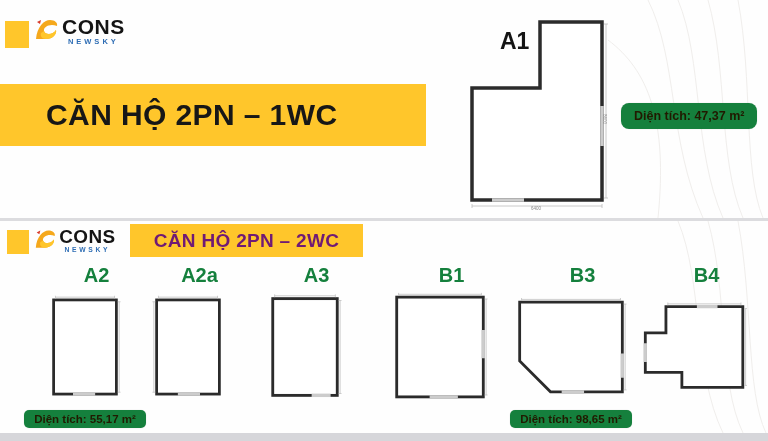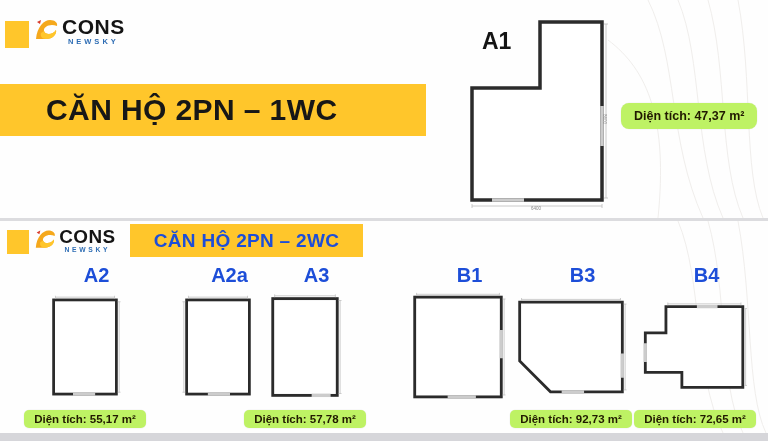--- a/index.html
+++ b/index.html
@@ -25,43 +25,43 @@
   .logo-cons{font-weight:800;font-size:21px;letter-spacing:0.5px;color:#141414;}
   .logo-newsky{font-weight:700;font-size:7.5px;letter-spacing:3px;color:#2E6DB4;margin-top:1px;}
   #logo-bottom{transform:scale(.9);transform-origin:top left;}
 
   .accent-square{position:absolute;background:#FFC62B;}
   #square-top{left:5px;top:21px;width:24px;height:27px;}
   #square-bottom{left:7px;top:230px;width:22px;height:24px;}
 
   
   .banner{position:absolute;background:#FFC62B;display:flex;align-items:center;box-sizing:border-box;}
-  #banner-top{left:0;top:84px;width:426px;height:52px;padding-left:46px;}
+  #banner-top{left:0;top:84px;width:426px;height:62px;padding-left:46px;}
   #banner-top .banner-title{font-size:30px;font-weight:800;color:#171717;letter-spacing:.4px;}
   #banner-bottom{left:130px;top:224px;width:233px;height:33px;justify-content:center;}
-  #banner-bottom .banner-title{font-size:19px;font-weight:800;color:#1d4ed8;letter-spacing:.3px;}
-
-  
-  .badge{background:#bef264;color:#211a00;font-weight:700;white-space:nowrap;
+  #banner-bottom .banner-title{font-size:19px;font-weight:800;color:#701a75;letter-spacing:.3px;}
+
+  
+  .badge{background:#15803d;color:#211a00;font-weight:700;white-space:nowrap;
          display:inline-block;box-shadow:0 0 0 .5px rgba(0,0,0,.05);}
   #badge-a1{position:absolute;left:621px;top:103px;font-size:12.5px;padding:6px 13px;border-radius:8px;}
   .col .badge{font-size:11.5px;padding:3px 10px;border-radius:5px;margin-top:4px;text-align:center;}
 
   
-  #label-a1{position:absolute;left:482px;top:28px;font-size:23px;font-weight:800;color:#141414;}
+  #label-a1{position:absolute;left:500px;top:28px;font-size:23px;font-weight:800;color:#141414;}
   #plan-a1{position:absolute;left:452px;top:14px;}
 
   
   .col{position:absolute;top:262px;display:flex;flex-direction:column;align-items:center;}
-  .col .plan-label{font-size:20px;font-weight:800;color:#1d4ed8;height:26px;line-height:26px;margin-left:23px;}
+  .col .plan-label{font-size:20px;font-weight:800;color:#15803d;height:26px;line-height:26px;margin-left:23px;}
   .col .plan-box{height:118px;display:flex;align-items:center;justify-content:center;}
   #col-1{left:20px;width:130px;}
-  #col-2{left:153px;width:130px;}
+  #col-2{left:123px;width:130px;}
   #col-3{left:240px;width:130px;}
-  #col-4{left:393px;width:130px;}
+  #col-4{left:375px;width:130px;}
   #col-5{left:506px;width:130px;}
   #col-6{left:627px;width:136px;}
 
   .wall{fill:#ffffff;stroke:#2b2b2b;stroke-width:3;}
   .wallA1{fill:#ffffff;stroke:#2b2b2b;stroke-width:3.5;}
   .part{stroke:#8f8f8f;stroke-width:1;fill:none;}
   .room-beige{fill:#dbc8aa;stroke:#c2b291;stroke-width:.5;}
   .room-beige2{fill:#d6c2a2;stroke:#c2b291;stroke-width:.5;}
   .room-gray{fill:#e9e6df;stroke:#c5c2ba;stroke-width:.5;}
   .room-light{fill:#efe9dc;}
@@ -286,21 +286,20 @@
       <use href="#sofa" x="48" y="78" width="20" height="8"></use>
       <use href="#plant" x="44" y="96" width="9" height="9"></use>
       <rect x="60" y="94" width="11" height="11" class="appliance"></rect>
       <path class="part" d="M37,7 V43 M7,43 H37 M29,45 V65 M7,65 H41 M41,65 V105 M41,90 H73"></path>
       <rect x="5" y="5" width="68" height="102" fill="none" class="wall"></rect>
       <path class="window" d="M46,107 H66"></path>
       <path class="dim" d="M7,2 H71 M7,0.5 V3.5 M71,0.5 V3.5"></path>
       <path class="dim" d="M76,7 V105 M74.5,7 H77.5 M74.5,105 H77.5"></path>
     </svg>
   </div>
-  <div class="badge">Diện tích: 57,78 m²</div>
 </div>
 
 <div class="col" id="col-4">
   <div class="plan-label">B1</div>
   <div class="plan-box">
     <svg width="96" height="110" viewBox="0 0 102 116">
       <rect x="5" y="5" width="92" height="106" fill="#ffffff"></rect>
       <rect x="7" y="7" width="38" height="42" class="room-beige"></rect>
       <rect x="47" y="7" width="20" height="24" class="room-gray"></rect>
       <rect x="7" y="51" width="38" height="40" class="room-beige2"></rect>
@@ -338,21 +337,21 @@
       <use href="#bedH" x="44" y="64" width="30" height="26"></use>
       <use href="#wc" x="18" y="44" width="8" height="11"></use>
       <use href="#plant" x="98" y="76" width="10" height="10"></use>
       <path class="part" d="M70,18 H112 M70,18 V56 M40,56 H92 M40,56 V96 M34,40 V62 M12,40 H34 M92,58 V101"></path>
       <path d="M5,5 H115 V101 H38 L5,68 Z" fill="none" class="wall"></path>
       <path class="window" d="M115,60 V86 M50,101 H74"></path>
       <path class="dim" d="M7,2 H113 M7,0.5 V3.5 M113,0.5 V3.5"></path>
       <path class="dim" d="M118,7 V99 M116.5,7 H119.5 M116.5,99 H119.5"></path>
     </svg>
   </div>
-  <div class="badge">Diện tích: 92,73 m²</div>
+  <div class="badge">Diện tích: 98,65 m²</div>
 </div>
 
 <div class="col" id="col-6">
   <div class="plan-label">B4</div>
   <div class="plan-box">
     <svg width="106" height="90" viewBox="0 0 112 96">
       <path d="M25,5 H107 V91 H42 V75 H3 V33 H25 Z" fill="#ffffff"></path>
       <rect x="48" y="8" width="27" height="38" class="room-beige"></rect>
       <rect x="77" y="8" width="28" height="42" class="room-beige2"></rect>
       <rect x="80" y="58" width="25" height="30" class="room-gray"></rect>
@@ -364,14 +363,13 @@
       <use href="#wc" x="86" y="64" width="8" height="11"></use>
       <use href="#sofa" x="48" y="60" width="22" height="8"></use>
       <use href="#plant" x="44" y="80" width="9" height="9"></use>
       <path class="part" d="M48,46 H75 M75,8 V50 M75,50 H107 M80,56 H107 M80,56 V88 M46,8 V46 M25,33 H46? M42,50 H48" stroke-dasharray="none"></path>
       <path d="M25,5 H107 V91 H42 V75 H3 V33 H25 Z" fill="none" class="wall"></path>
       <path class="window" d="M58,5 H80 M3,44 V64"></path>
       <path class="dim" d="M27,2 H105 M27,0.5 V3.5 M105,0.5 V3.5"></path>
       <path class="dim" d="M110,7 V89 M108.5,7 H111.5 M108.5,89 H111.5"></path>
     </svg>
   </div>
-  <div class="badge">Diện tích: 72,65 m²</div>
 </div>
 
 </body></html>

